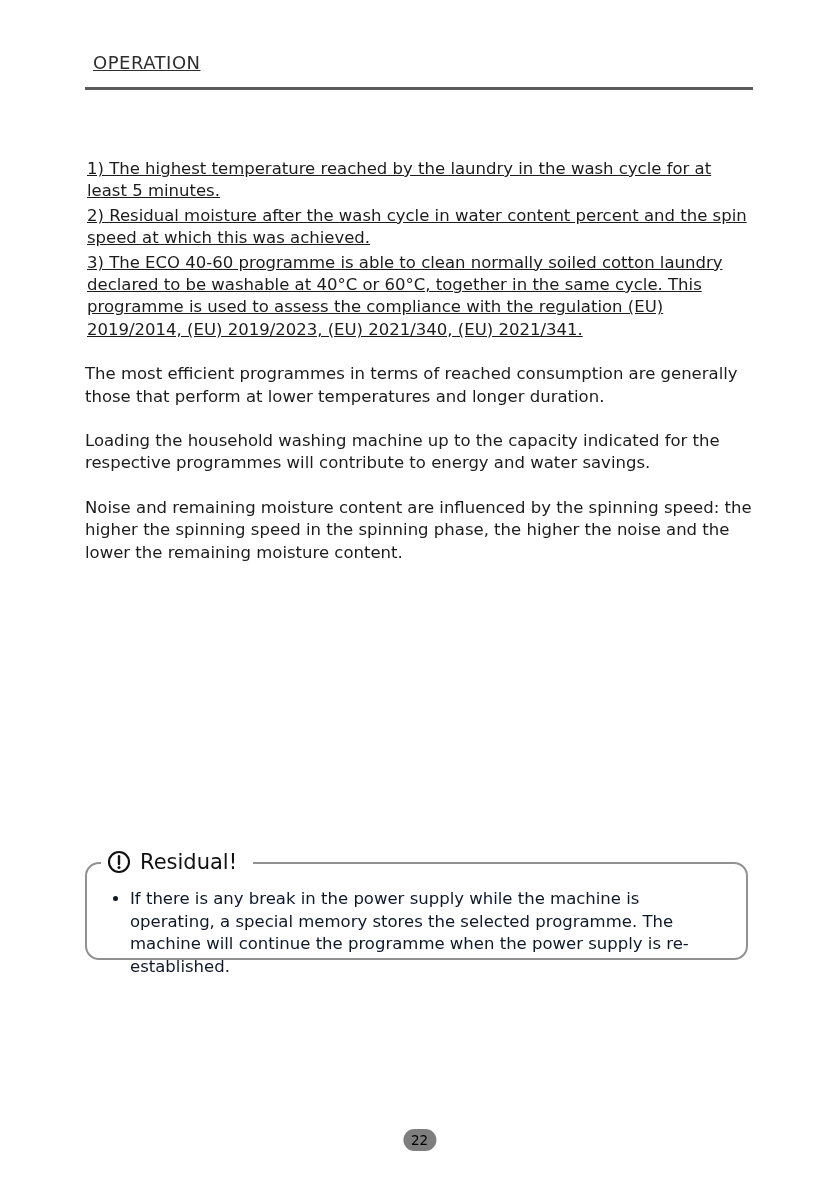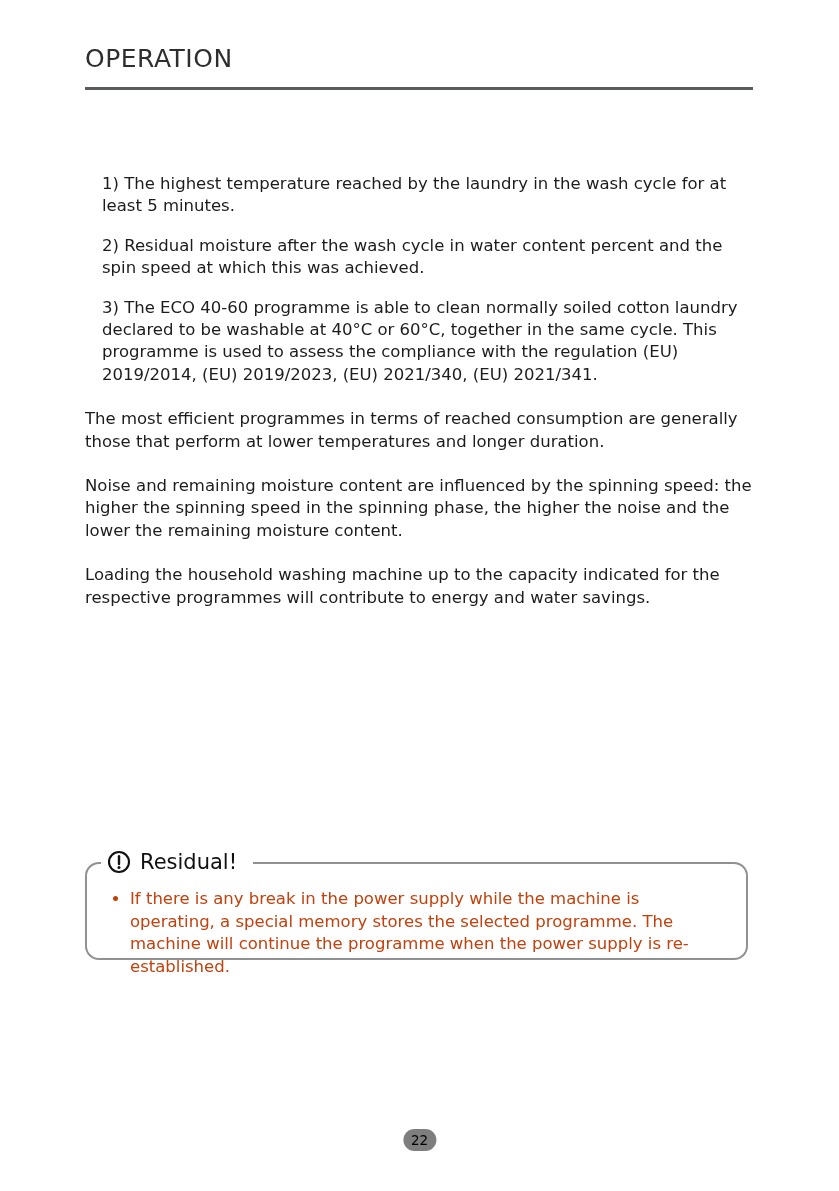--- a/index.html
+++ b/index.html
@@ -17,45 +17,47 @@
   }
   .page {
     position: absolute;
     inset: 0;
     background: #ffffff;
   }
   .title {
     position: absolute;
     left: 85px;
     top: 44px;
-    margin: 0;
-    font-size: 25px;
+    margin: 8px;
+    font-size: 18px;
     font-weight: 500;
     letter-spacing: 0.5px;
     color: #2e2e2e;
+    text-decoration: underline;
   }
   .title-rule {
     position: absolute;
     left: 85px;
     top: 87px;
     width: 668px;
     height: 3px;
     background: #595b5d;
   }
   .body-text {
     position: absolute;
     left: 85px;
     top: 156px;
     width: 672px;
     font-size: 16.5px;
     line-height: 22.4px;
     color: #1c1c1c;
   }
   .body-text p.note {
-    margin: 17px;
+    margin: 2px;
+    text-decoration: underline;
   }
   .body-text p.para {
     margin: 22px 0 0 0;
   }
   .caution-box {
     position: absolute;
     left: 85px;
     top: 862px;
     width: 663px;
     height: 98px;
@@ -79,21 +81,21 @@
   }
   .caution-label svg {
     display: block;
   }
   .caution-list {
     margin: 24px 0 0 0;
     padding: 0 18px 0 43px;
     list-style: disc;
     font-size: 16.5px;
     line-height: 22.6px;
-    color: #c2410c;
+    color: #0f172a;
   }
   .caution-list li {
     margin: 0;
   }
   .page-number {
     position: absolute;
     left: 50%;
     top: 1129px;
     transform: translateX(-50%);
     background: #7e7e7e;
@@ -114,22 +116,22 @@
   <h1 class="title">OPERATION</h1>
 
   <div class="title-rule"></div>
 
   <div class="body-text">
     <p class="note">1) The highest temperature reached by the laundry in the wash cycle for at least 5 minutes.</p>
     <p class="note">2) Residual moisture after the wash cycle in water content percent and the spin speed at which this was achieved.</p>
     <p class="note">3) The ECO 40-60 programme is able to clean normally soiled cotton laundry declared to be washable at 40°C or 60°C, together in the same cycle. This programme is used to assess the compliance with the regulation (EU) 2019/2014, (EU) 2019/2023, (EU) 2021/340, (EU) 2021/341.</p>
 
     <p class="para">The most efficient programmes in terms of reached consumption are generally those that perform at lower temperatures and longer duration.</p>
+    <p class="para">Loading the household washing machine up to the capacity indicated for the respective programmes will contribute to energy and water savings.</p>
     <p class="para">Noise and remaining moisture content are influenced by the spinning speed: the higher the spinning speed in the spinning phase, the higher the noise and the lower the remaining moisture content.</p>
-    <p class="para">Loading the household washing machine up to the capacity indicated for the respective programmes will contribute to energy and water savings.</p>
   </div>
 
   <div class="caution-box">
     <div class="caution-label">
       <span>
         <svg width="24" height="24" viewBox="0 0 24 24">
           <circle cx="12" cy="12" r="10" fill="none" stroke="#111111" stroke-width="2.1"></circle>
           <line x1="12" y1="6.2" x2="12" y2="14" stroke="#111111" stroke-width="2.4" stroke-linecap="round"></line>
           <circle cx="12" cy="17.6" r="1.5" fill="#111111"></circle>
         </svg>

